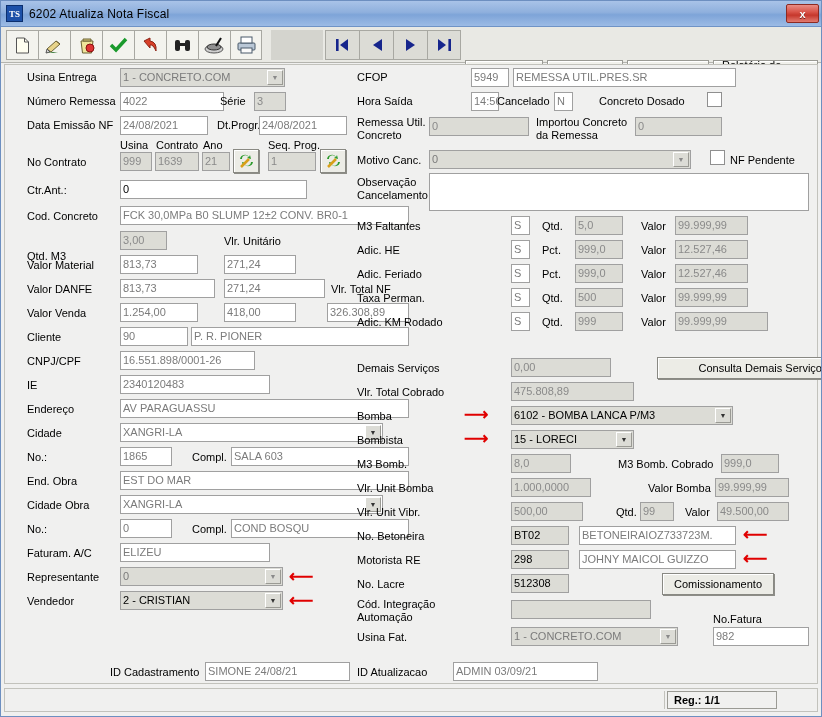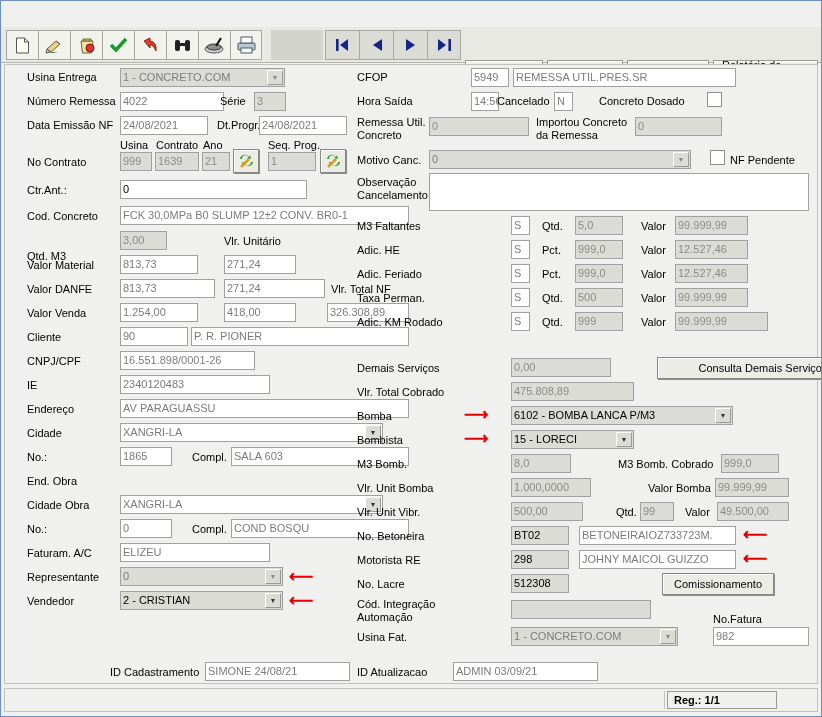--- a/index.html
+++ b/index.html
@@ -203,20 +203,25 @@
     width: 660px; height: 18px;
     border-right: 1px solid #c2c2bc;
   }
   svg { display:block; }
 </style>
 </head>
 <body>
 
 <div class="window">
 
+  <div class="titlebar">
+    <div class="title-icon">TS</div>
+    <div class="title-text">6202 Atualiza Nota Fiscal</div>
+    <div class="close-btn">x</div>
+  </div>
 
   <div class="toolbar">
     <div class="tb-sep-bg"></div>
 
     <div class="tb-group" style="left:5px;">
       <div class="tb-btn">
         <svg width="15" height="17" viewBox="0 0 15 17">
             <path d="M1.5 1h8l4 4v11h-12z" fill="#fffef0" stroke="#555" stroke-width="1"></path>
             <path d="M9.5 1v4h4" fill="none" stroke="#555" stroke-width="1"></path>
           </svg>
@@ -385,20 +390,21 @@
       <span>XANGRI-LA</span>
       <span class="arrow">▼</span>
     </div>
 
     <div class="lbl" style="left:22px;top:386px;">No.:</div>
     <div class="fld" style="left:115px;top:382px;width:52px;">1865</div>
     <div class="lbl" style="left:187px;top:386px;">Compl.</div>
     <div class="fld" style="left:226px;top:382px;width:178px;">SALA 603</div>
 
     <div class="lbl" style="left:22px;top:410px;">End. Obra</div>
+    <div class="fld" style="left:115px;top:406px;width:289px;">EST DO MAR</div>
 
     <div class="lbl" style="left:22px;top:434px;">Cidade Obra</div>
     <div class="combo" style="left:115px;top:430px;width:263px;background:#fff;color:#7b7b7b;">
       <span>XANGRI-LA</span>
       <span class="arrow">▼</span>
     </div>
 
     <div class="lbl" style="left:22px;top:458px;">No.:</div>
     <div class="fld" style="left:115px;top:454px;width:52px;">0</div>
     <div class="lbl" style="left:187px;top:458px;">Compl.</div>

